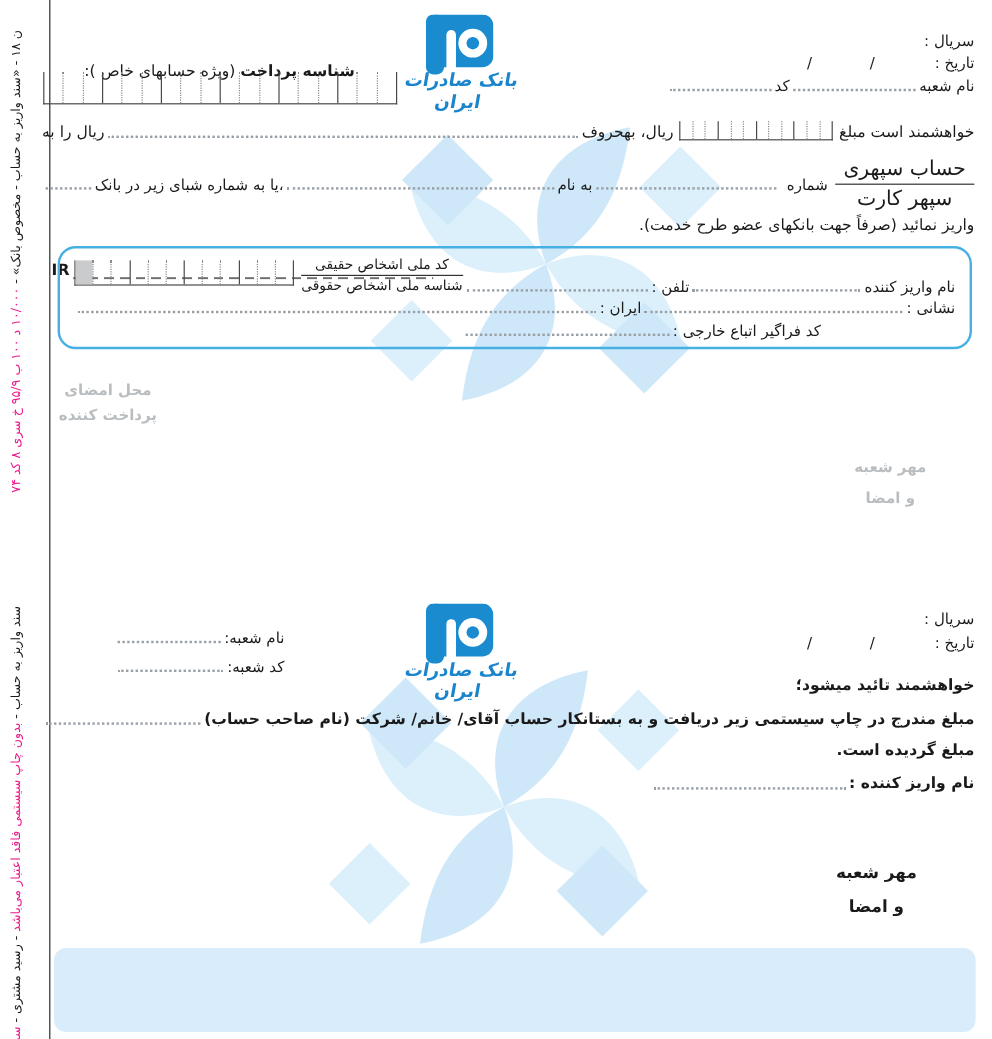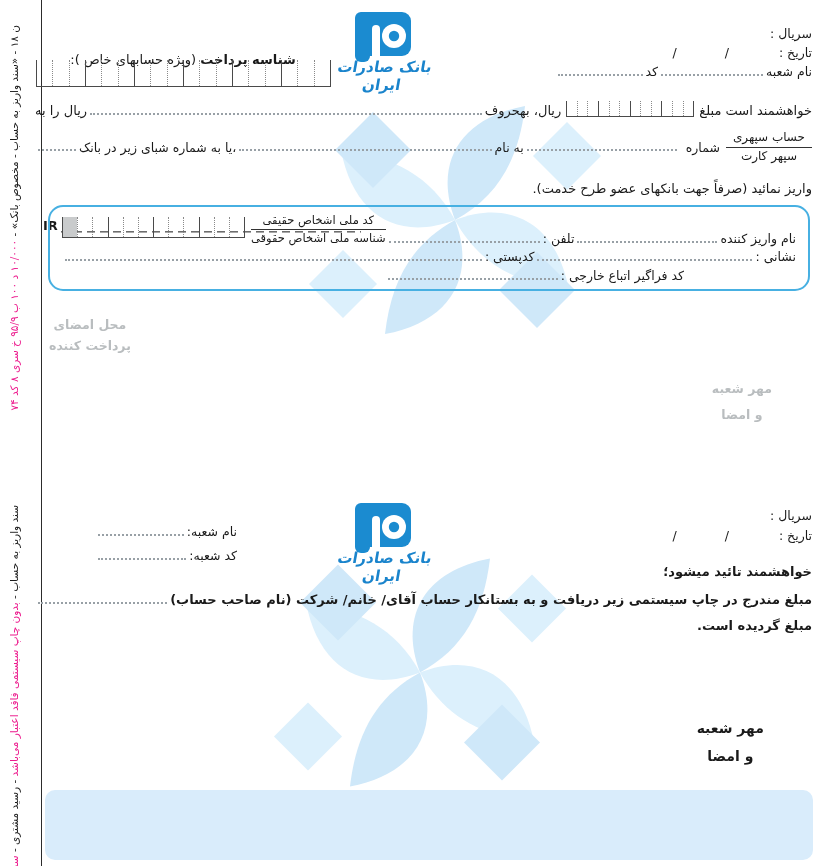--- a/index.html
+++ b/index.html
@@ -140,21 +140,21 @@
           <i class="s"></i>
           <i></i>
           <i></i>
       </span>
       <span class="nowrap">ریال، بهحروف</span>
       <span class="dots flex"></span>
       <span class="nowrap">ریال را به</span>
     </div>
 
     <div class="abs rtl fs125" style="top:130px;right:0;left:0;display:flex;align-items:center;">
-      <span class="frac" style="font-size:12px;">
+      <span class="frac" style="font-size:17px;">
         <span class="top" style="display:block;">حساب سپهری</span>
         <span class="bot" style="display:block;">سپهر کارت</span>
       </span>
       <span class="nowrap" style="margin:4px 6px;">شماره</span>
       <span class="dots" style="width:150px;margin-bottom:6px;"></span>
       <span class="nowrap">به نام</span>
       <span class="dots flex" style="margin-bottom:6px;"></span>
       <span class="nowrap">،یا به شماره شبای زیر در بانک</span>
       <span class="dots" style="width:38px;margin-bottom:6px;"></span>
     </div>
@@ -186,21 +186,21 @@
             <i></i>
             <i></i>
             <i class="s"></i>
             <i></i>
             <i></i>
         </span>
       </div>
       <div class="row fs125">
         <span class="nowrap">نشانی :</span>
         <span class="dots" style="width:215px;"></span>
-        <span class="nowrap">کدپستی :</span>
+        <span class="nowrap">ایران :</span>
         <span class="dots flex"></span>
       </div>
       <div class="row fs125">
         <span style="width:112px;"></span>
         <span class="nowrap">کد فراگیر اتباع خارجی :</span>
         <span class="dots" style="width:170px;"></span>
       </div>
     </div>
 
     <div class="abs gray b fs125" style="top:314px;left:14px;line-height:1.7;text-align:center;">
@@ -238,20 +238,24 @@
     </div>
 
     <div class="abs nowrap b fs13" style="top:64px;right:0;">خواهشمند تائید میشود؛</div>
 
     <div class="abs row b fs13" style="top:90px;right:0;left:0;">
       <span class="nowrap">مبلغ مندرج در چاپ سیستمی زیر دریافت و به بستانکار حساب آقای/ خانم/ شرکت (نام صاحب حساب)</span>
       <span class="dots flex"></span>
     </div>
     <div class="abs nowrap b fs13" style="top:118px;right:0;">مبلغ گردیده است.</div>
 
+    <div class="abs row b fs13" style="top:144px;right:0;width:270px;">
+      <span class="nowrap">نام واریز کننده :</span>
+      <span class="dots flex"></span>
+    </div>
 
     <div class="abs b fs14 center" style="top:214px;right:48px;line-height:2;">
       <div>مهر شعبه</div>
       <div>و امضا</div>
     </div>
   </div>
 
   <div class="abs z1" style="left:45px;top:790px;width:768px;height:70px;border-radius:10px;background:#d9ecfb;"></div>
 
 </div>

